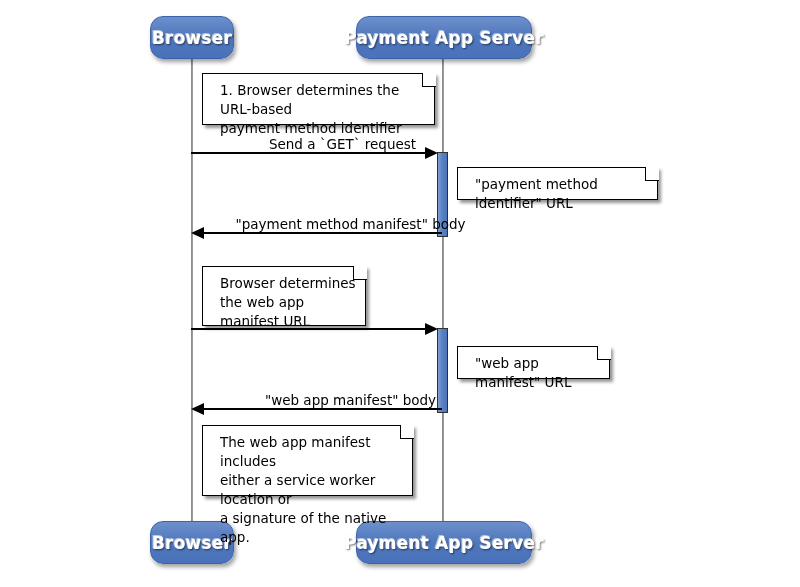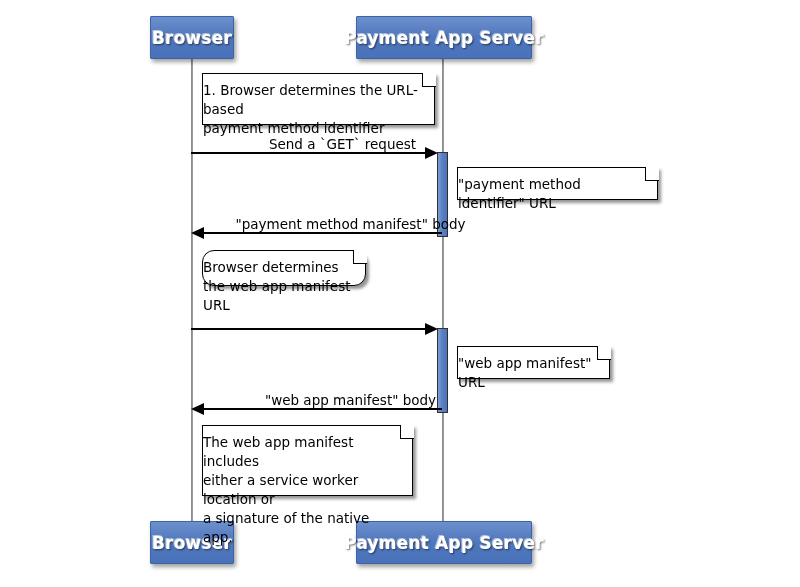--- a/index.html
+++ b/index.html
@@ -26,21 +26,21 @@
     border-left: 1px solid #8d8d8d;
     box-sizing: border-box;
   }
 
   
   .participant {
     position: absolute;
     background: #5178be;
     background: linear-gradient(to bottom, #6d8fcc 0%, #4f77bd 50%, #4a72ba 100%);
     border: 1px solid #3c63a8;
-    border-radius: 1px;
+    border-radius: 13px;
     box-shadow: 2px 3px 4px rgba(0,0,0,0.38);
     display: flex;
     align-items: center;
     justify-content: center;
     color: #ffffff;
     font-size: 17px;
     font-weight: bold;
     letter-spacing: 0.2px;
     text-shadow:
       -1px -1px 0 rgba(255,255,255,0.55),
@@ -88,21 +88,21 @@
     padding-left: 30px;
   }
 
   
   .note {
     position: absolute;
     background: #ffffff;
     border: 1.5px solid #000000;
     box-shadow: 3px 3px 3px rgba(0,0,0,0.42);
     box-sizing: border-box;
-    padding: 7px 9px 7px 0;
+    padding: 7px 9px 7px 17px;
     font-size: 13.5px;
     line-height: 19px;
     color: #000000;
   }
   .note .fold {
     position: absolute;
     top: -1.5px;
     right: -1.5px;
     width: 13px;
     height: 13px;
@@ -172,21 +172,21 @@
     <div class="note-text">1. Browser determines the URL-based
 payment method identifier</div>
   </div>
 
   <div class="note" style="left:457px; top:167px; width:201px; height:33px;">
     <span class="fold-cut"></span>
     <span class="fold"></span>
     <div class="note-text">"payment method identifier" URL</div>
   </div>
 
-  <div class="note" style="left:202px; top:250px; width:164px; height:36px;border-radius:12px;">
+  <div class="note" style="left:202px; top:266px; width:164px; height:60px;">
     <span class="fold-cut"></span>
     <span class="fold"></span>
     <div class="note-text">Browser determines
 the web app manifest URL</div>
   </div>
 
   <div class="note" style="left:457px; top:346px; width:153px; height:33px;">
     <span class="fold-cut"></span>
     <span class="fold"></span>
     <div class="note-text">"web app manifest" URL</div>

